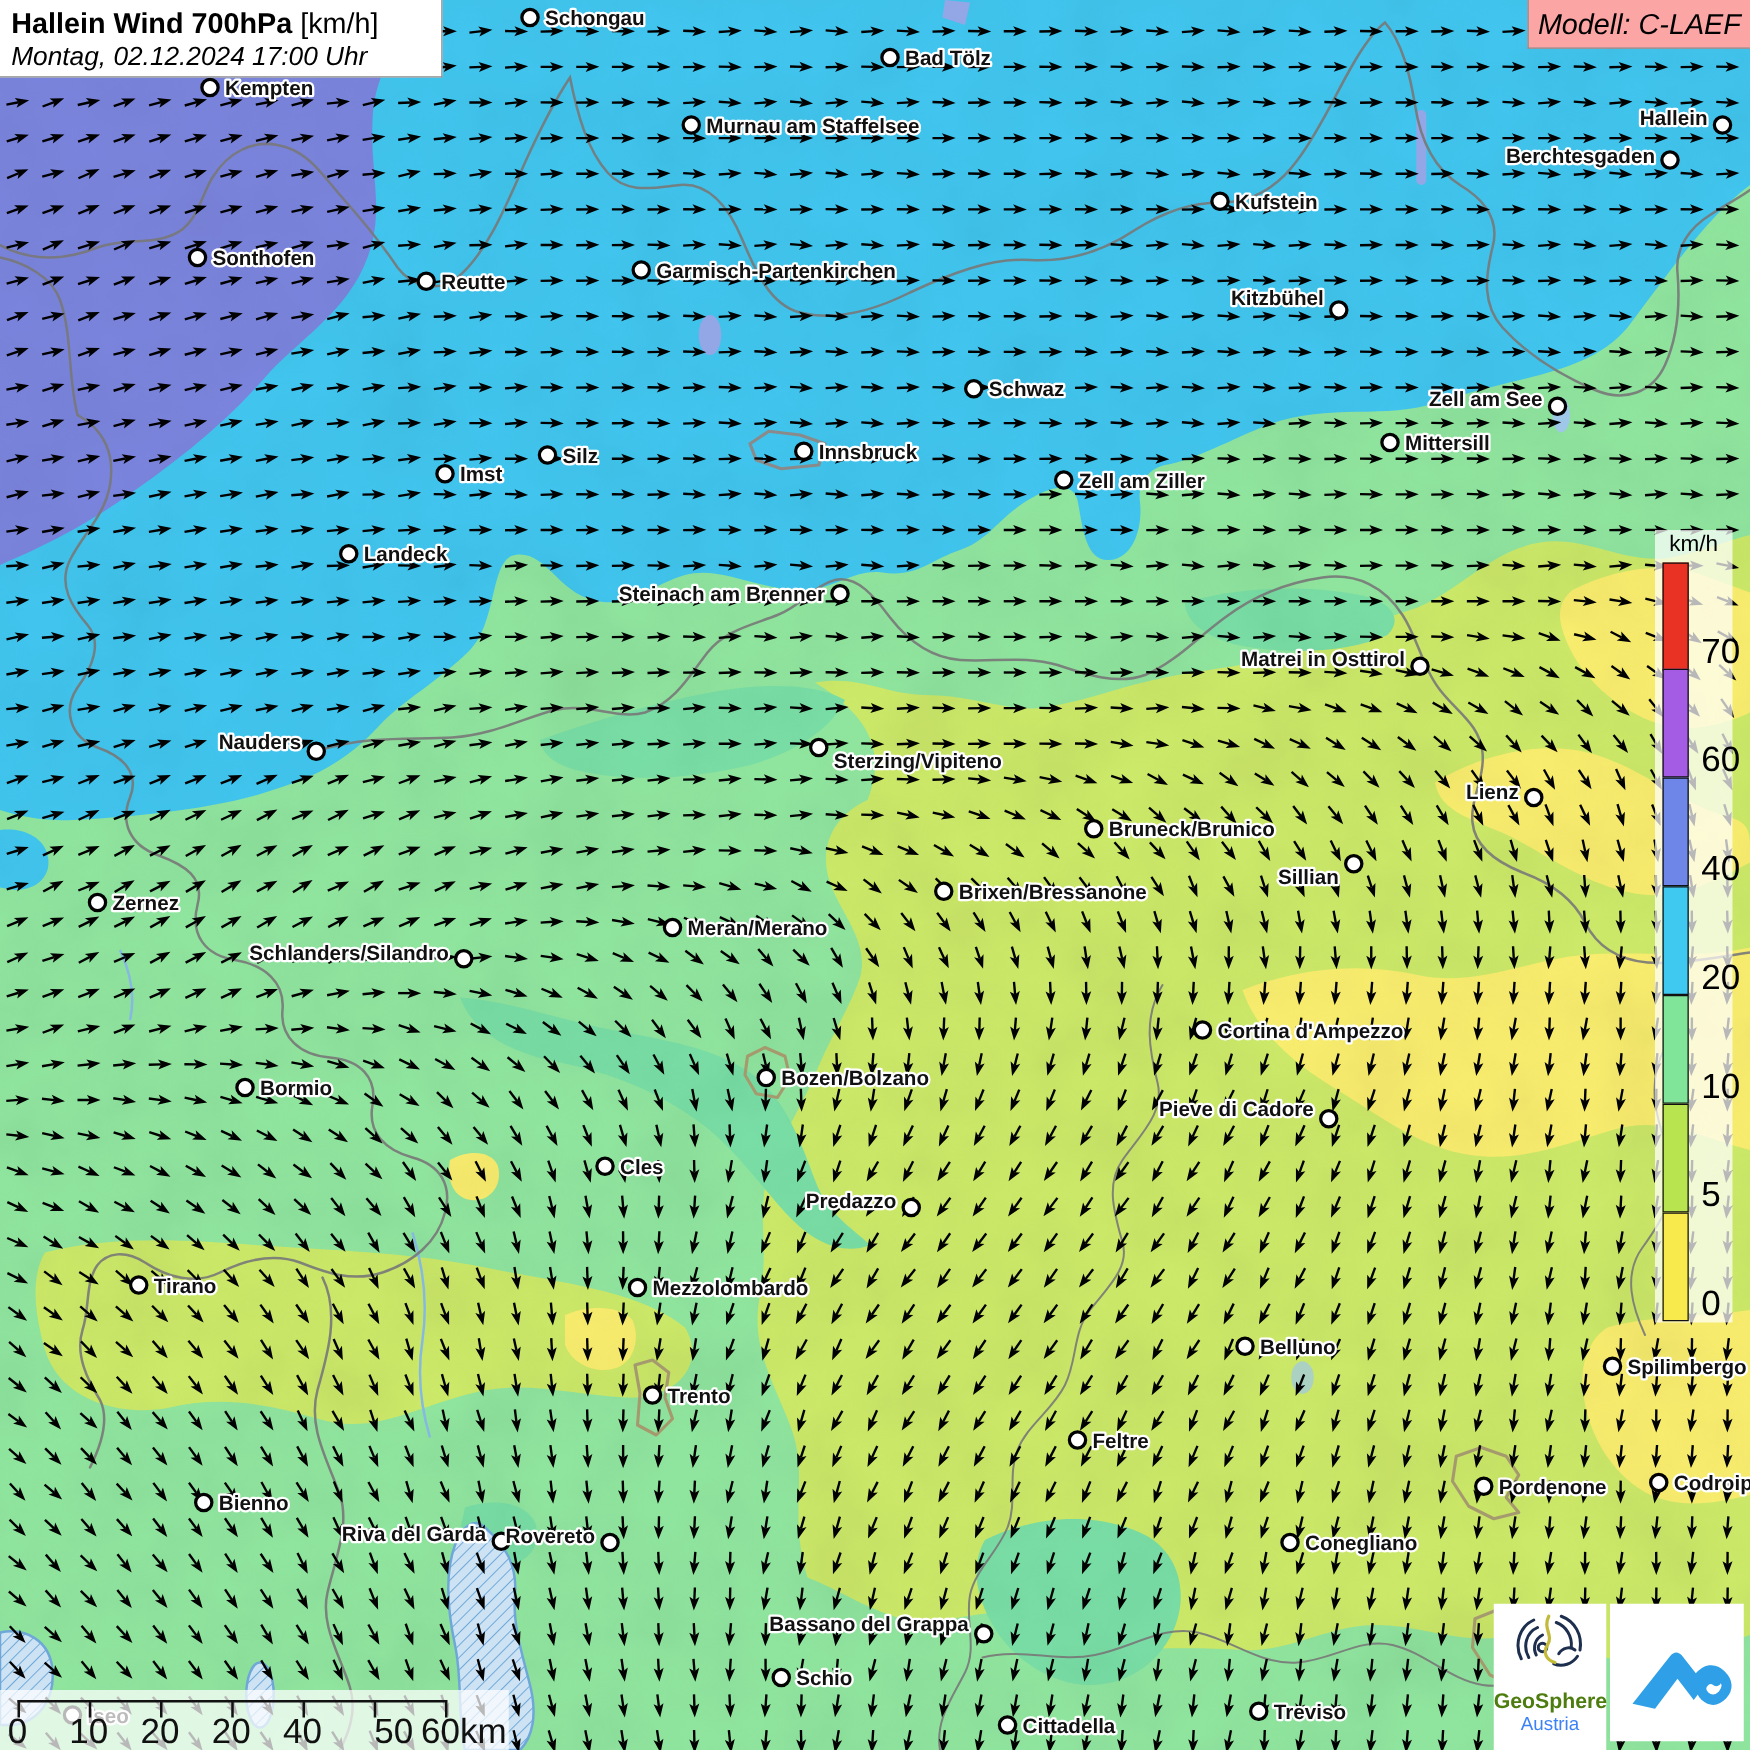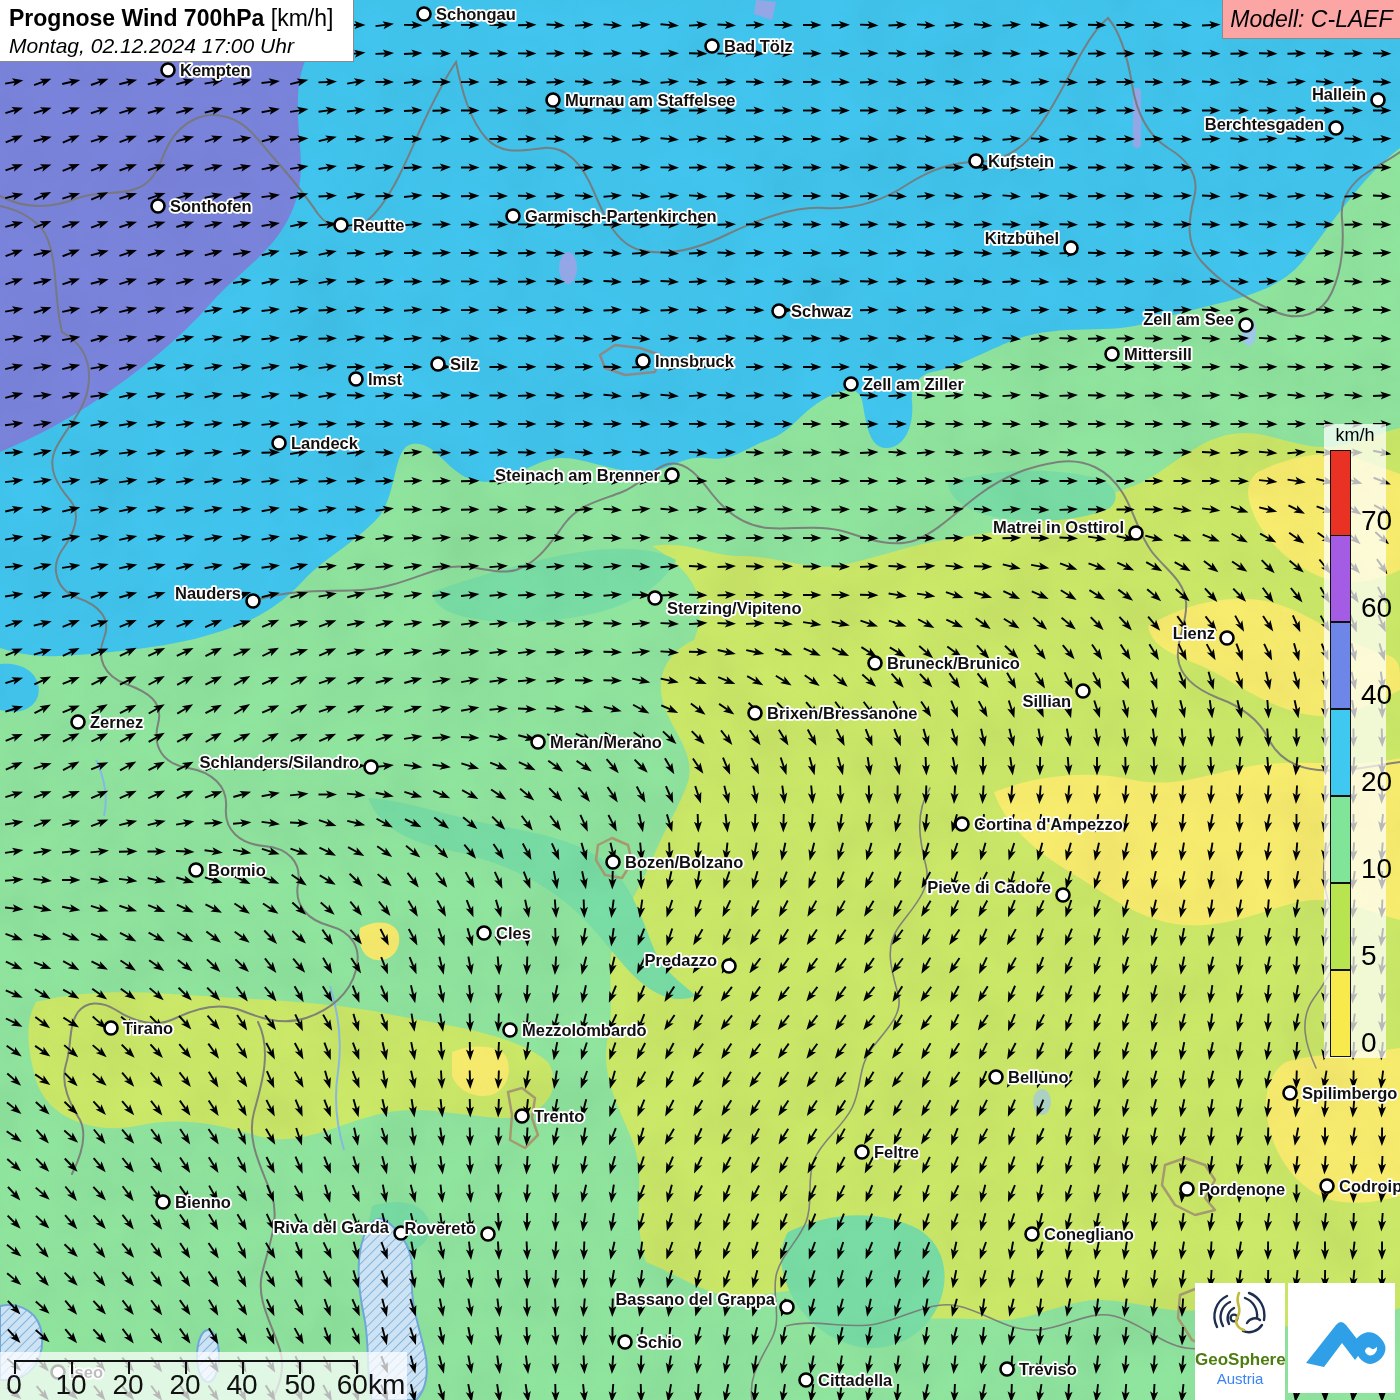--- a/index.html
+++ b/index.html
@@ -2766,21 +2766,21 @@
         </g>
         <g>
           <circle cx="58" cy="1372" r="6.5" fill="#ffffff" stroke="#000" stroke-width="2.6"></circle>
           <text x="70" y="1378" text-anchor="start" font-size="16.5" font-weight="bold" fill="#111" stroke="#ffffff" stroke-width="3.6" paint-order="stroke" stroke-linejoin="round">Iseo</text>
         </g>
       </g>
   </svg>
 
   <div class="overlay title-box">
     <div class="title-line1">
-      <span class="t-bold">Prognose Wind 700hPa</span><span> [km/h]</span>
+      <span class="t-bold">Hallein Wind 700hPa</span><span> [km/h]</span>
     </div>
     <div class="title-line2">Montag, 02.12.2024 17:00 Uhr</div>
   </div>
 
   <div class="overlay model-box">
     <span>Modell: C-LAEF</span>
   </div>
 
   <div class="overlay legend">
     <div class="legend-unit">km/h</div>
@@ -2808,21 +2808,21 @@
       <div class="ruler-label" style="left: 14px;">0</div>
       <div class="ruler-tick" style="left: 71px;"></div>
       <div class="ruler-label" style="left: 71px;">10</div>
       <div class="ruler-tick" style="left: 128px;"></div>
       <div class="ruler-label" style="left: 128px;">20</div>
       <div class="ruler-tick" style="left: 185px;"></div>
       <div class="ruler-label" style="left: 185px;">20</div>
       <div class="ruler-tick" style="left: 242px;"></div>
       <div class="ruler-label" style="left: 242px;">40</div>
       <div class="ruler-tick" style="left: 299px;"></div>
-      <div class="ruler-label" style="left: 300px;">50</div>
+      <div class="ruler-label" style="left: 315px;">50</div>
       <div class="ruler-tick" style="left: 356px;"></div>
       <div class="ruler-label" style="left: 371px;">60km</div>
     </div>
 
   <div class="overlay geo-box">
     <svg width="66" height="56" viewBox="0 0 66 56" style="margin-top:6px">
       <g fill="none" stroke="#1d2e4e" stroke-width="2.4" stroke-linecap="round">
         <path d="M 10,38 C 4,26 9,12 20,7"></path>
         <path d="M 16,37 C 11,28 14,17 23,13"></path>
         <path d="M 22,35 C 19,29 21,22 27,19"></path>

